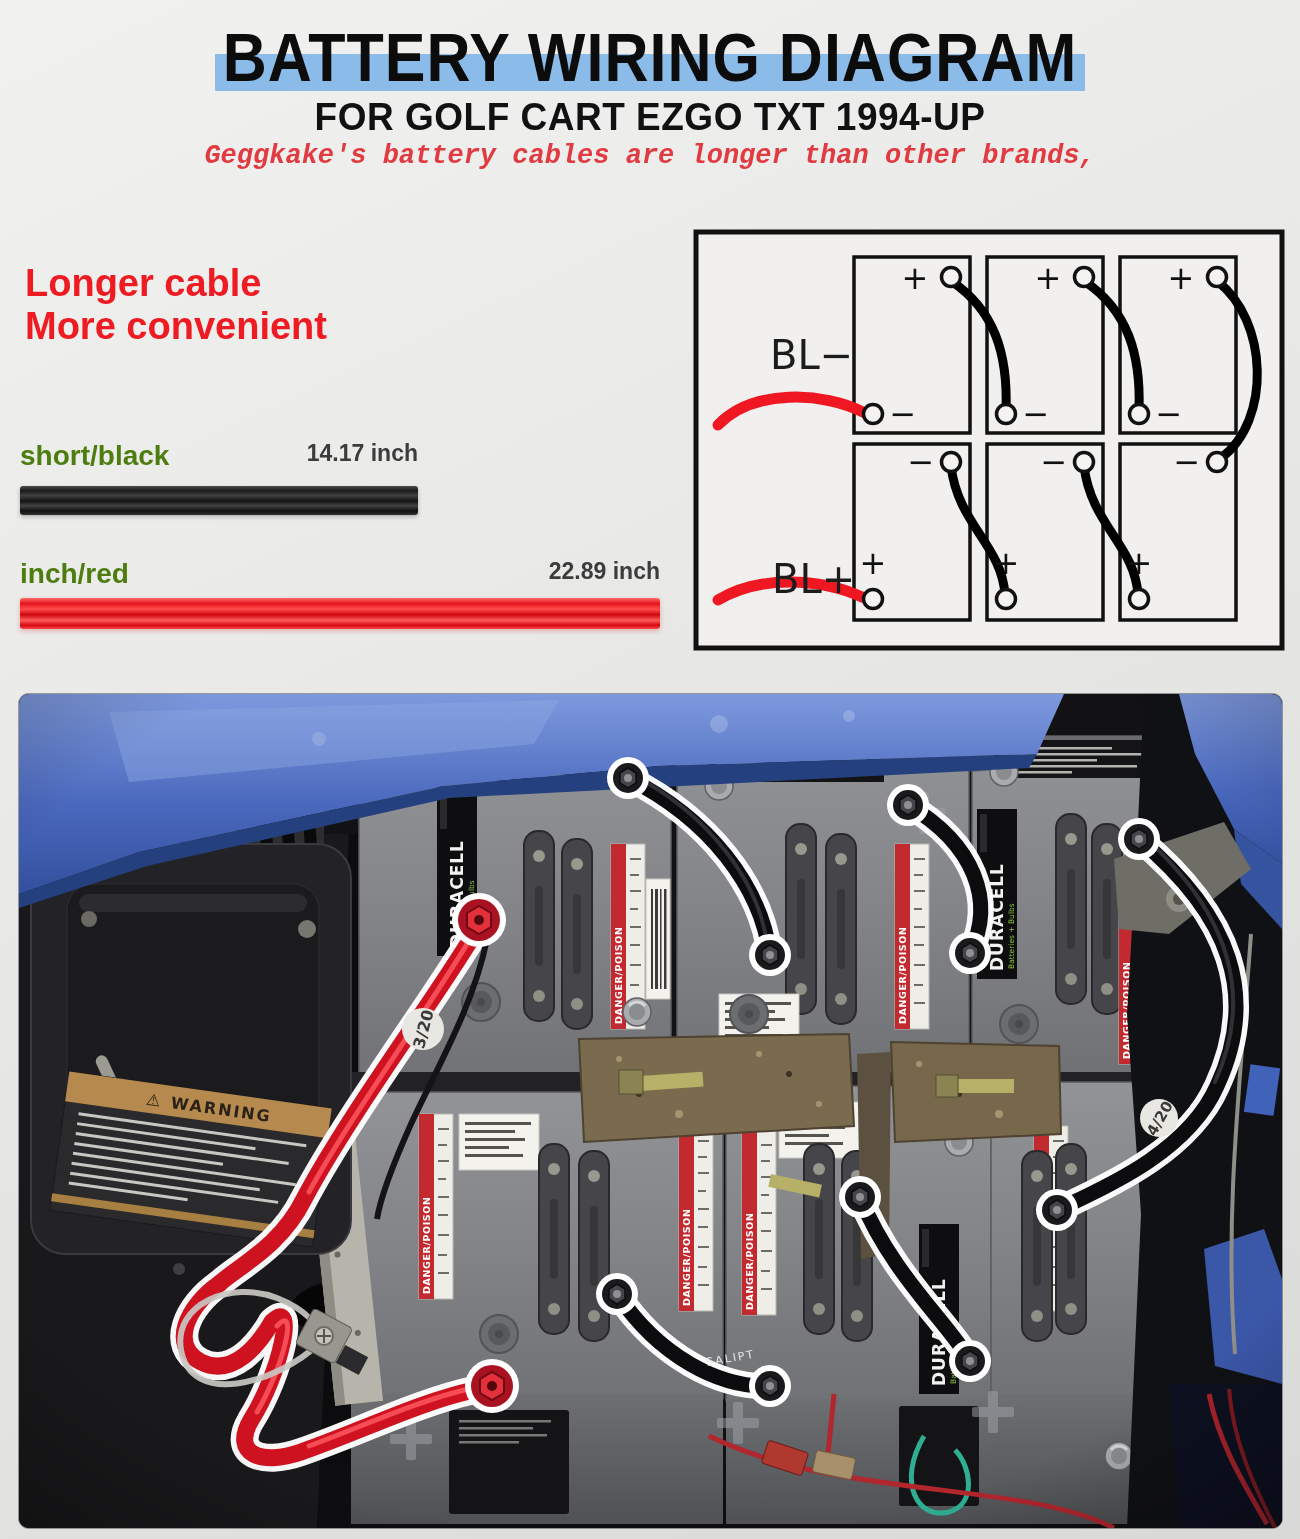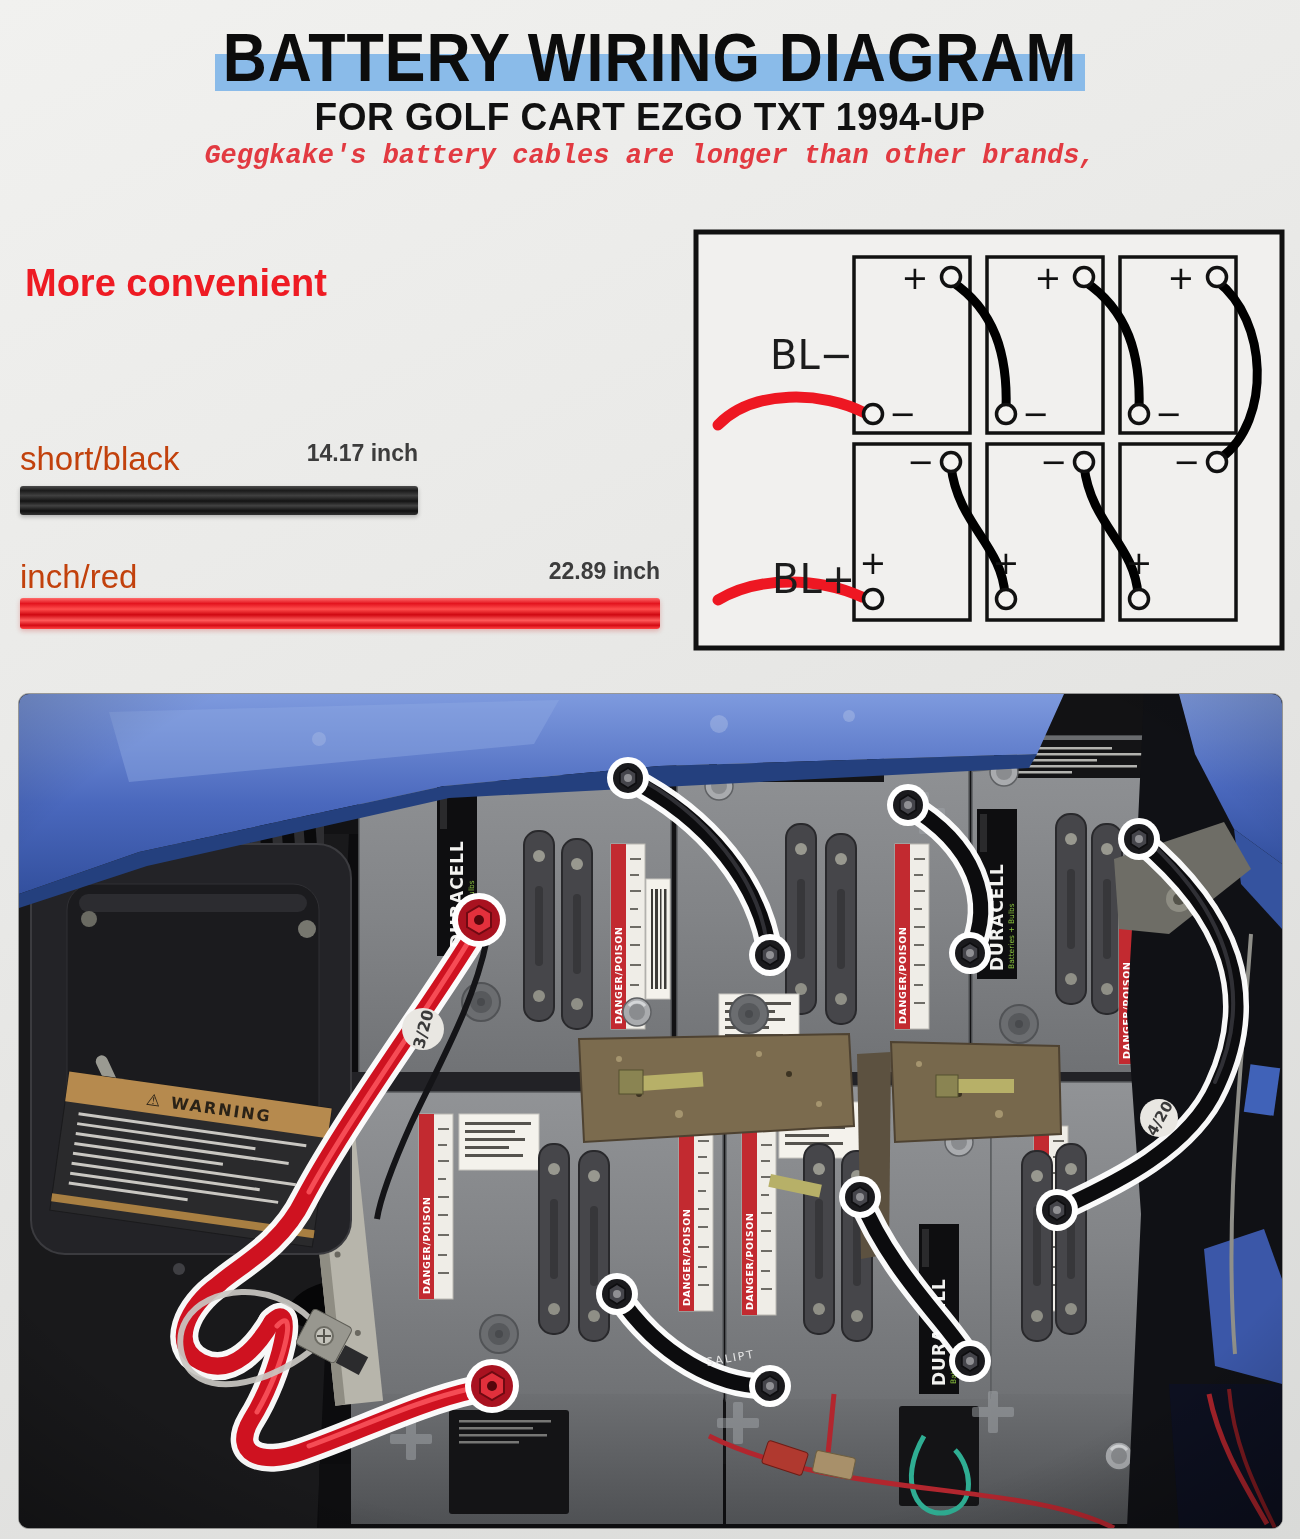--- a/index.html
+++ b/index.html
@@ -20,21 +20,21 @@
     font-size:37px; font-weight:bold; color:#111; letter-spacing:0.5px;
     transform:scaleY(1.05); transform-origin:center top; white-space:nowrap;
   }
   .tagline {
     top:141px; left:0; width:100%; text-align:center;
     font-size:27px; font-style:italic; font-weight:bold; color:#e23a41; line-height:1.16;font-family:Liberation Mono, monospace;
   }
   .cmp-heading {
     top:262px; left:25px; font-size:38px; font-weight:bold; color:#ee1b23; line-height:1.13;
   }
-  .cmp-label { font-size:33px; font-weight:normal; color:#c2410c; }
+  .cmp-label { font-size:28px; font-weight:bold; color:#4d7c0f; }
   .cmp-value { font-size:23px; font-weight:bold; color:#3c3c3c; text-align:right; }
   .bar-black {
     top:486px; left:20px; width:398px; height:29px; border-radius:3px;
     background: linear-gradient(180deg,#4d4d4d 0%,#1b1b1b 16%,#404040 33%,#141414 52%,#424242 68%,#101010 86%,#323232 100%);
     box-shadow: 0 2px 4px rgba(0,0,0,0.25);
   }
   .bar-red {
     top:598px; left:20px; width:640px; height:31px; border-radius:3px;
     background: linear-gradient(180deg,#ff6a6a 0%,#e3141e 18%,#ff4c4c 36%,#cf0811 54%,#ff5a5a 72%,#d40b14 88%,#ff4444 100%);
     box-shadow: 0 2px 5px rgba(200,0,0,0.25);
@@ -50,20 +50,21 @@
 <body>
 
 <div class="abs blue-bar"></div>
 <h1 class="abs title">BATTERY WIRING DIAGRAM</h1>
 <h2 class="abs subtitle">FOR GOLF CART EZGO TXT 1994-UP</h2>
 <div class="abs tagline">
   <div>Geggkake's battery cables are longer than other brands,</div>
 </div>
 
 <div class="abs cmp-heading">
+  <div>Longer cable</div>
   <div>More convenient</div>
 </div>
 
 <div class="abs cmp-label" style="top:440px;left:20px;">short/black</div>
 <div class="abs cmp-value" style="top:440px;left:20px;width:398px;">14.17 inch</div>
 <div class="abs bar-black"></div>
 
 <div class="abs cmp-label" style="top:558px;left:20px;">inch/red</div>
 <div class="abs cmp-value" style="top:558px;left:20px;width:640px;">22.89 inch</div>
 <div class="abs bar-red"></div>

